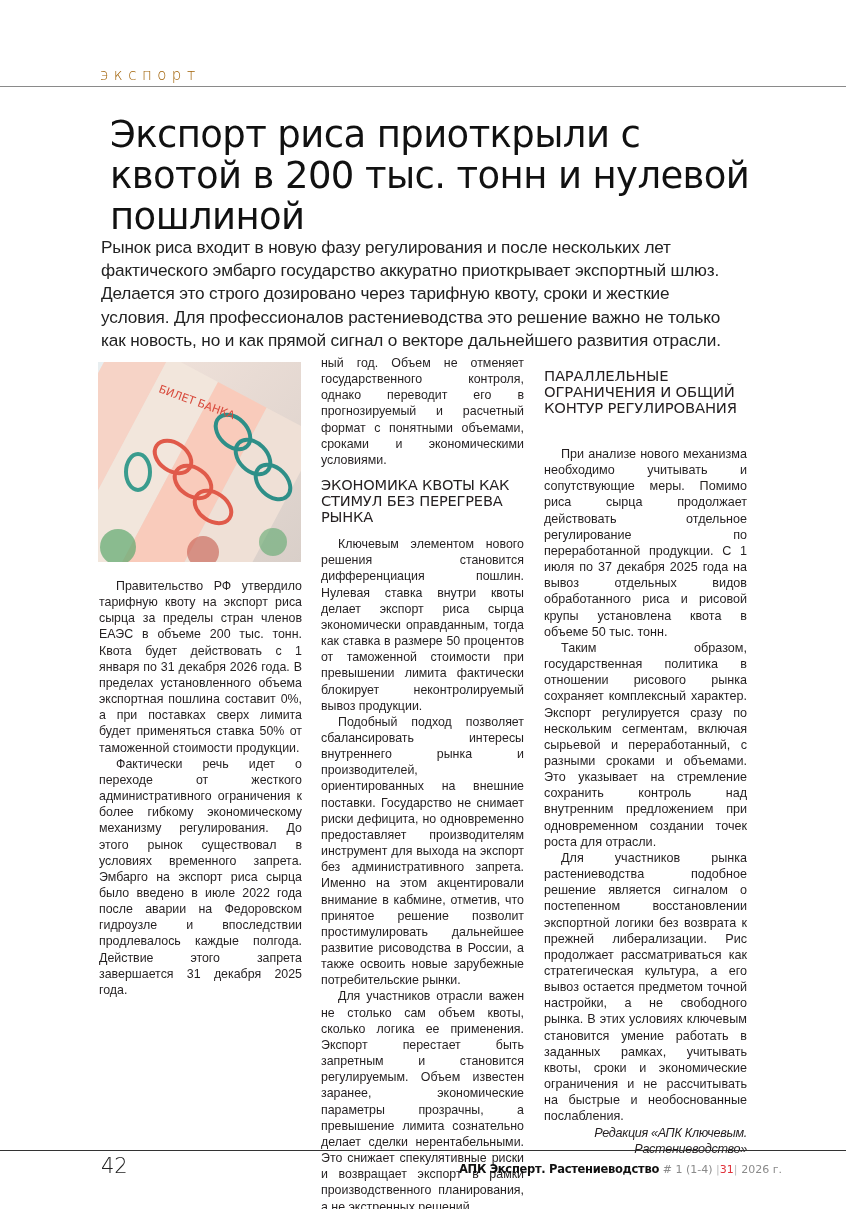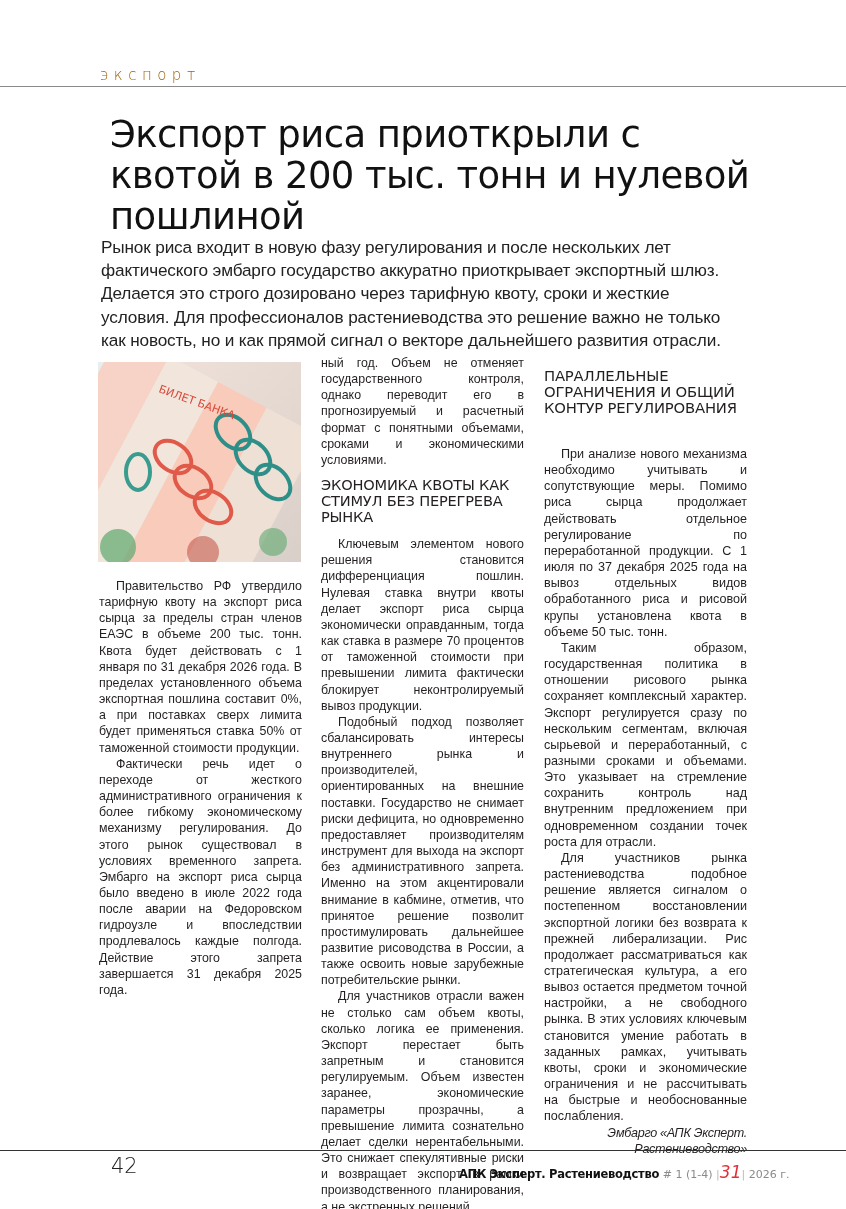--- a/index.html
+++ b/index.html
@@ -49,30 +49,30 @@
   .col3 h2 { margin-bottom: 30px; font-size: 14.8px; }
   .signature {
     text-align: right; font-style: italic; margin-top: 17px; font-size: 12.6px;
     line-height: 16.5px; text-indent: 0 !important; letter-spacing: -0.3px;
   }
   .bottom-rule {
     position: absolute; left: 0; right: 0; top: 1150px; height: 0;
     border-top: 1.5px solid #333;
   }
   .page-number {
-    position: absolute; left: 111px; top: 1154px; font-size: 21px;
+    position: absolute; left: 101px; top: 1154px; font-size: 21px;
     font-family: "DejaVu Sans", sans-serif; color: #222; font-weight: 300;
   }
   .footer-pub {
     position: absolute; left: 459px; top: 1162px; font-size: 11.5px; white-space: nowrap;
     font-family: "DejaVu Sans", sans-serif;
   }
   .footer-pub .name { font-weight: bold; color: #111; letter-spacing: -0.3px; }
   .footer-pub .issue { color: #8a8a8a; font-size: 11px; text-align: center; }
-  .footer-pub .num { color: #e0313a; font-size: 17px; font-style: italic; }
+  .footer-pub .num { color: #e0313a; font-size: 11px; }
   .footer-pub .bar { color: #bbb; font-size: 11px; }
 </style>
 </head>
 <body>
 
 <div class="section-label">экспорт</div>
 <div class="top-rule"></div>
 
 <h1 class="headline">Экспорт риса приоткрыли с квотой в 200 тыс. тонн и нулевой пошлиной</h1>
 <p class="lead">Рынок риса входит в новую фазу регулирования и после нескольких лет фактического эмбарго государство аккуратно приоткрывает экспортный шлюз. Делается это строго дозировано через тарифную квоту, сроки и жесткие условия. Для профессионалов растениеводства это решение важно не только как новость, но и как прямой сигнал о векторе дальнейшего развития отрасли.</p>
@@ -110,32 +110,32 @@
 </div>
 
 <div class="col col1">
   <p>Правительство РФ утвердило тарифную квоту на экспорт риса сырца за пределы стран членов ЕАЭС в объеме 200 тыс. тонн. Квота будет действовать с 1 января по 31 декабря 2026 года. В пределах установленного объема экспортная пошлина составит 0%, а при поставках сверх лимита будет применяться ставка 50% от таможенной стоимости продукции.</p>
   <p>Фактически речь идет о переходе от жесткого административного ограничения к более гибкому экономическому механизму регулирования. До этого рынок существовал в условиях временного запрета. Эмбарго на экспорт риса сырца было введено в июле 2022 года после аварии на Федоровском гидроузле и впоследствии продлевалось каждые полгода. Действие этого запрета завершается 31 декабря 2025 года.</p>
 </div>
 
 <div class="col col2">
   <p style="text-indent:0">ный год. Объем не отменяет государственного контроля, однако переводит его в прогнозируемый и расчетный формат с понятными объемами, сроками и экономическими условиями.</p>
   <h2>ЭКОНОМИКА КВОТЫ КАК СТИМУЛ БЕЗ ПЕРЕГРЕВА РЫНКА</h2>
-  <p>Ключевым элементом нового решения становится дифференциация пошлин. Нулевая ставка внутри квоты делает экспорт риса сырца экономически оправданным, тогда как ставка в размере 70 процентов от таможенной стоимости при превышении лимита фактически блокирует неконтролируемый вывоз продукции.</p>
+  <p>Ключевым элементом нового решения становится дифференциация пошлин. Нулевая ставка внутри квоты делает экспорт риса сырца экономически оправданным, тогда как ставка в размере 50 процентов от таможенной стоимости при превышении лимита фактически блокирует неконтролируемый вывоз продукции.</p>
   <p>Подобный подход позволяет сбалансировать интересы внутреннего рынка и производителей, ориентированных на внешние поставки. Государство не снимает риски дефицита, но одновременно предоставляет производителям инструмент для выхода на экспорт без административного запрета. Именно на этом акцентировали внимание в кабмине, отметив, что принятое решение позволит простимулировать дальнейшее развитие рисоводства в России, а также освоить новые зарубежные потребительские рынки.</p>
   <p>Для участников отрасли важен не столько сам объем квоты, сколько логика ее применения. Экспорт перестает быть запретным и становится регулируемым. Объем известен заранее, экономические параметры прозрачны, а превышение лимита сознательно делает сделки нерентабельными. Это снижает спекулятивные риски и возвращает экспорт в рамки производственного планирования, а не экстренных решений.</p>
 </div>
 
 <div class="col col3">
   <h2>ПАРАЛЛЕЛЬНЫЕ ОГРАНИЧЕНИЯ И ОБЩИЙ КОНТУР РЕГУЛИРОВАНИЯ</h2>
   <p>При анализе нового механизма необходимо учитывать и сопутствующие меры. Помимо риса сырца продолжает действовать отдельное регулирование по переработанной продукции. С 1 июля по 37 декабря 2025 года на вывоз отдельных видов обработанного риса и рисовой крупы установлена квота в объеме 50 тыс. тонн.</p>
   <p>Таким образом, государственная политика в отношении рисового рынка сохраняет комплексный характер. Экспорт регулируется сразу по нескольким сегментам, включая сырьевой и переработанный, с разными сроками и объемами. Это указывает на стремление сохранить контроль над внутренним предложением при одновременном создании точек роста для отрасли.</p>
   <p>Для участников рынка растениеводства подобное решение является сигналом о постепенном восстановлении экспортной логики без возврата к прежней либерализации. Рис продолжает рассматриваться как стратегическая культура, а его вывоз остается предметом точной настройки, а не свободного рынка. В этих условиях ключевым становится умение работать в заданных рамках, учитывать квоты, сроки и экономические ограничения и не рассчитывать на быстрые и необоснованные послабления.</p>
   <p class="signature">
-    <span>Эмбарго «АПК Эксперт.</span><br>
+    <span>Редакция «АПК Ключевым.</span><br>
     <span>Растениеводство»</span>
   </p>
 </div>
 
 <div class="bottom-rule"></div>
 <div class="page-number">42</div>
 <div class="footer-pub">
   <span class="name">АПК Эксперт. Растениеводство</span>
   <span class="issue"># 1 (1-4)</span>
   <span class="bar">|</span><span class="num">31</span><span class="bar">|</span>

